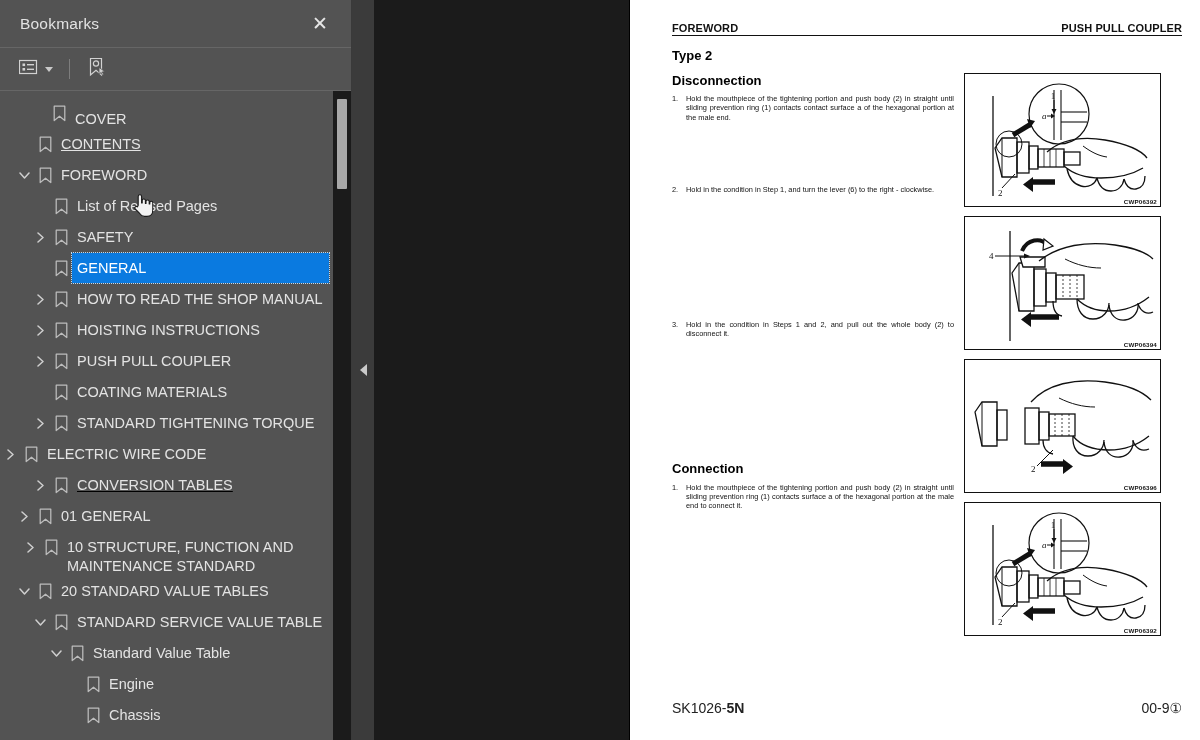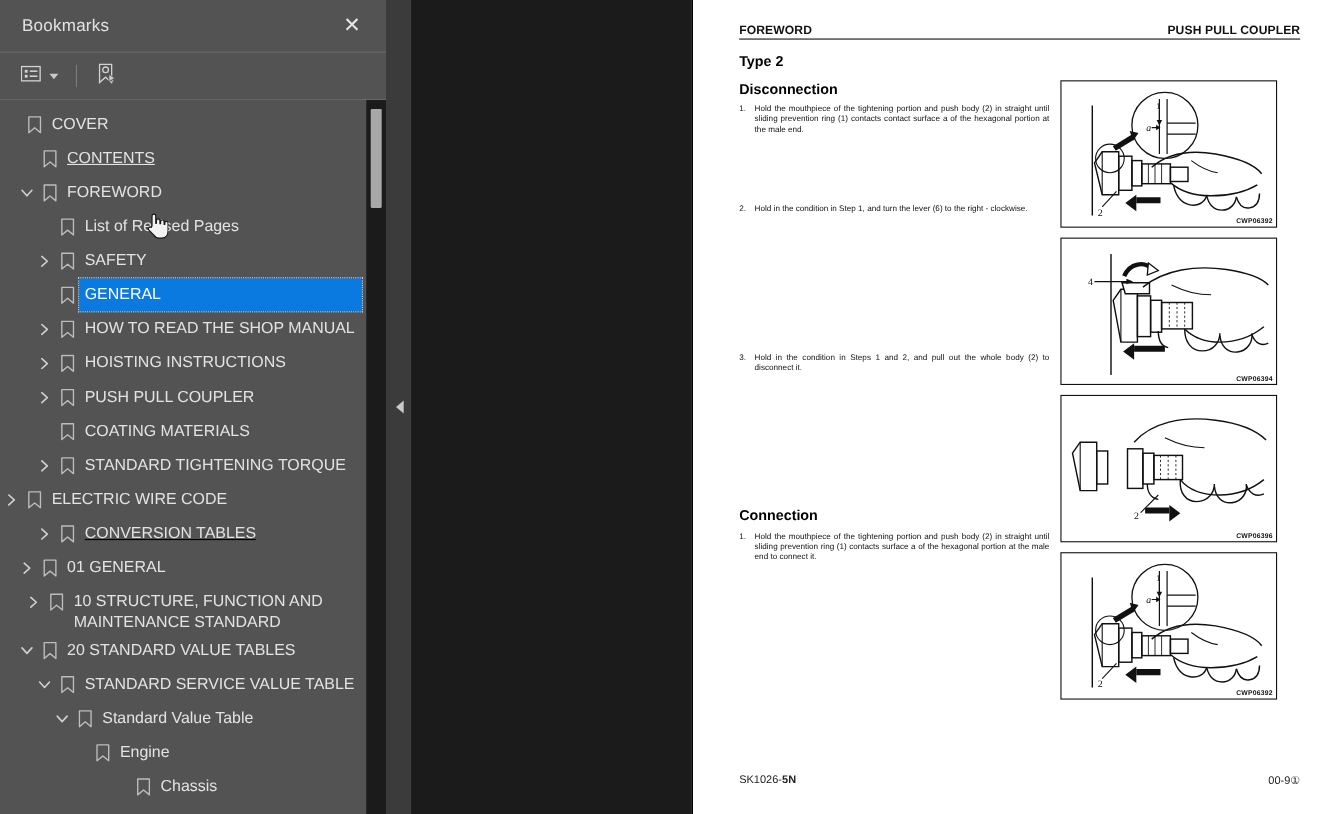--- a/index.html
+++ b/index.html
@@ -146,21 +146,21 @@
   .fig-code {
     position: absolute; right: 3px; bottom: 1px;
     font-size: 6.2px; font-weight: bold; color: #111;
     letter-spacing: .2px; font-family: "Liberation Sans", sans-serif;
   }
   .fig svg { display: block; }
 
   #pg-foot {
     position: absolute; left: 42px; right: 18px; bottom: 24px;
     display: flex; justify-content: space-between;
-    font-size: 10px; color: #222;
+    font-size: 14px; color: #222;
   }
   #pg-foot b { font-weight: bold; }
 </style>
 </head>
 <body>
 
 <div id="app">
 
   <aside id="bookmarks-panel">
 
@@ -189,21 +189,21 @@
             <path d="M4.5 1.5 H15.5 V18 L10 13.2 L4.5 18 Z" fill="none" stroke="#d2d2d2" stroke-width="1.2"></path>
             <circle cx="10" cy="6.5" r="2.6" fill="none" stroke="#d2d2d2" stroke-width="1.2"></circle>
             <path d="M13 10.5 L13 17.5 L15 15.4 L16.4 18.2 L17.7 17.6 L16.3 14.9 L19 14.6 Z" fill="#d2d2d2" stroke="#535353" stroke-width="0.8"></path>
           </svg>
         </span>
       </div>
     </div>
 
     <div id="bm-tree">
       <div id="tree-rows">
-          <div class="bm-row" style="padding-left: 0;">
+          <div class="bm-row" style="padding-left: 28px; align-items: flex-end;">
             <span class="bm-twisty"></span>
             <span class="bm-ico">
               <svg width="13" height="17" viewBox="0 0 13 17">
                 <path d="M1.2 1.2 H11.8 V15.6 L6.5 11.2 L1.2 15.6 Z" fill="none" stroke="#bdbdbd" stroke-width="1.25" stroke-linejoin="round"></path>
               </svg>
             </span>
             <span class="bm-label">COVER</span>
           </div>
           <div class="bm-row" style="padding-left: 14px;">
             <span class="bm-twisty"></span>
@@ -413,21 +413,21 @@
           </div>
           <div class="bm-row" style="padding-left: 62px;">
             <span class="bm-twisty"></span>
             <span class="bm-ico">
               <svg width="13" height="17" viewBox="0 0 13 17">
                 <path d="M1.2 1.2 H11.8 V15.6 L6.5 11.2 L1.2 15.6 Z" fill="none" stroke="#bdbdbd" stroke-width="1.25" stroke-linejoin="round"></path>
               </svg>
             </span>
             <span class="bm-label">Engine</span>
           </div>
-          <div class="bm-row" style="padding-left: 62px; margin-left: 37px;">
+          <div class="bm-row" style="padding-left: 62px;">
             <span class="bm-twisty"></span>
             <span class="bm-ico">
               <svg width="13" height="17" viewBox="0 0 13 17">
                 <path d="M1.2 1.2 H11.8 V15.6 L6.5 11.2 L1.2 15.6 Z" fill="none" stroke="#bdbdbd" stroke-width="1.25" stroke-linejoin="round"></path>
               </svg>
             </span>
             <span class="bm-label">Chassis</span>
           </div>
         </div>
 

